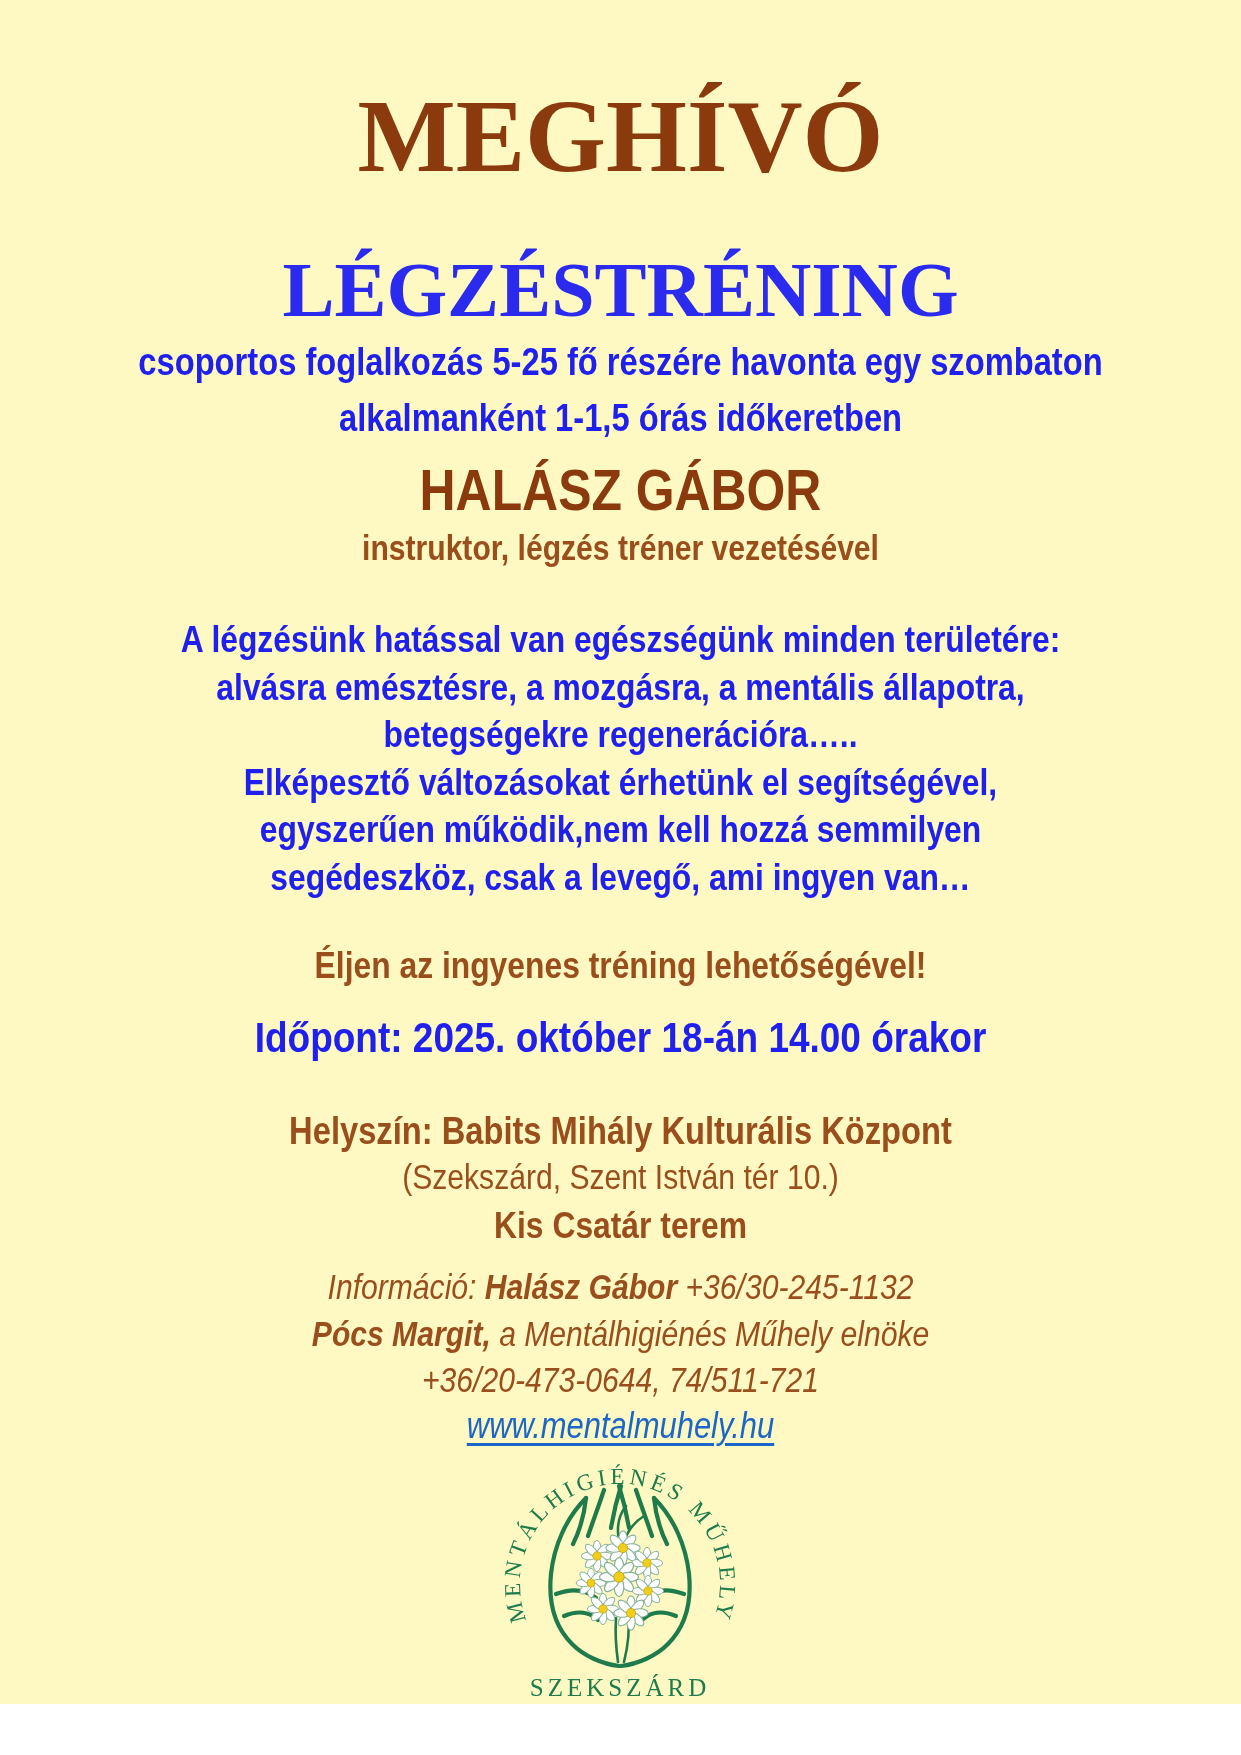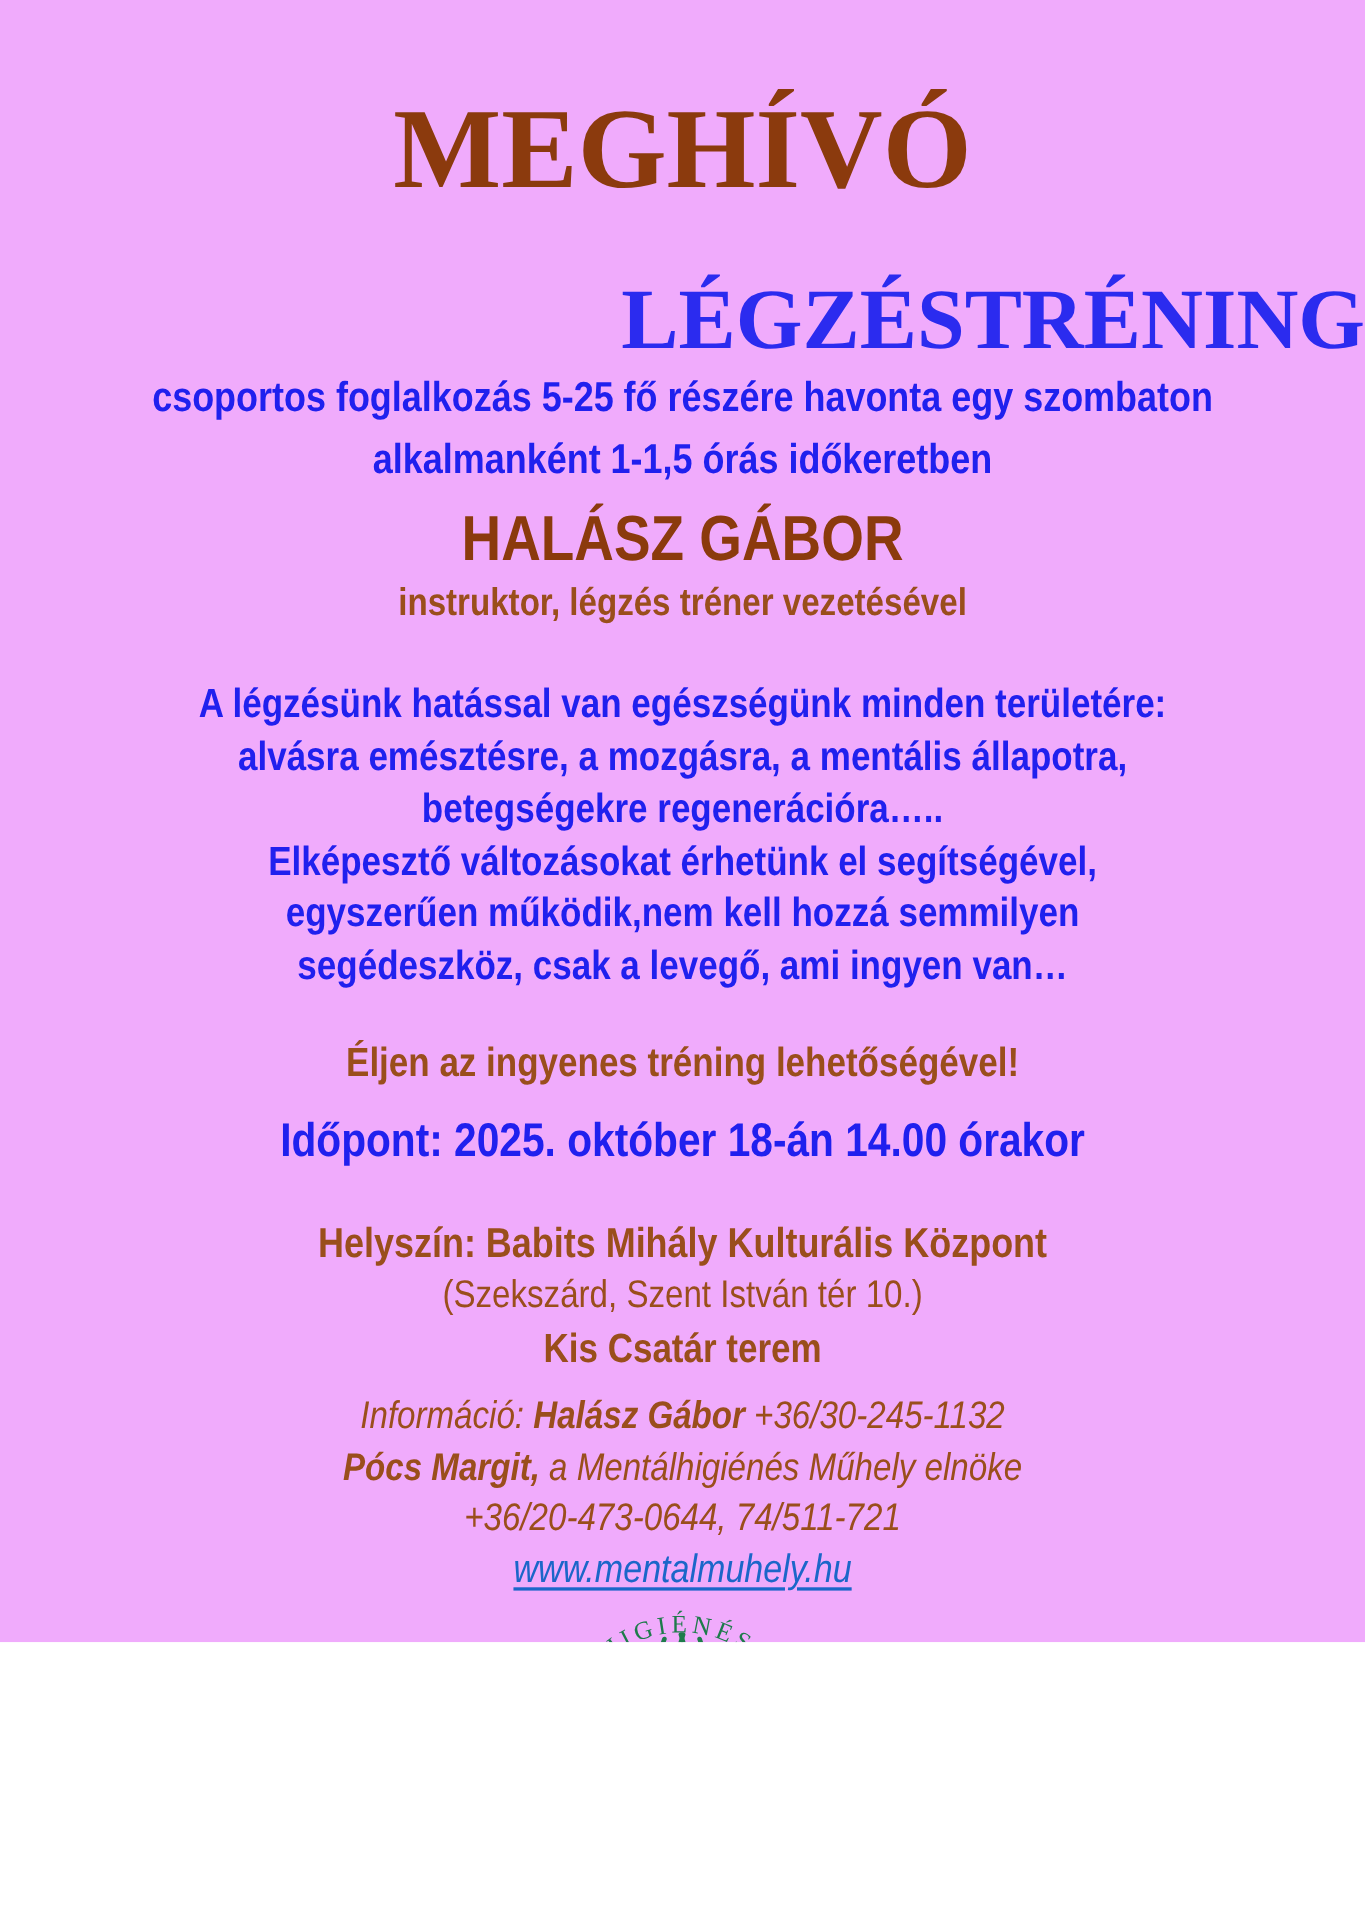--- a/index.html
+++ b/index.html
@@ -1,19 +1,19 @@
 <!DOCTYPE html>
 <html><head>
 <meta charset="utf-8">
 <style>
   html,body { margin:0; padding:0; background:#ffffff; }
   .page {
     position:relative;
-    width:1241px; height:1493px;
-    background:#f0abfc;
+    width:1241px; height:1704px;
+    background:#fef9c3;
     overflow:hidden;
     font-family:"Liberation Sans", sans-serif;
   }
   .line {
     position:absolute; left:0; right:0;
     text-align:center; white-space:nowrap;
     line-height:1.12;
   }
   .narrow { transform:scaleX(0.86); transform-origin:50% 50%; }
   .serif { font-family:"Liberation Serif", serif; font-weight:bold; }
@@ -36,21 +36,21 @@
   .arc-text  { font-size:23px; letter-spacing:4px; }
   .city-text { font-size:25px; letter-spacing:4px; }
 </style>
 </head>
 <body>
 
 <div class="page">
 
   <div class="line serif title-brown" style="top:78px; font-size:104px;">MEGHÍVÓ</div>
 
-  <div class="line serif title-blue" style="top:246px; font-size:78px;text-align:right;">LÉGZÉSTRÉNING</div>
+  <div class="line serif title-blue" style="top:246px; font-size:78px;">LÉGZÉSTRÉNING</div>
 
   <div class="line bold blue narrow" style="top:341px; font-size:38px;">csoportos foglalkozás 5-25 fő részére havonta egy szombaton</div>
   <div class="line bold blue narrow" style="top:397px; font-size:38px;">alkalmanként 1-1,5 órás időkeretben</div>
 
   <div class="line bold title-brown narrow" style="top:458px; font-size:58px;">HALÁSZ GÁBOR</div>
   <div class="line bold brown narrow" style="top:528px; font-size:35px;">instruktor, légzés tréner vezetésével</div>
 
   <div class="line bold blue narrow" style="top:619px; font-size:37px;">A légzésünk hatással van egészségünk minden területére:</div>
   <div class="line bold blue narrow" style="top:667px; font-size:37px;">alvásra emésztésre, a mozgásra, a mentális állapotra,</div>
   <div class="line bold blue narrow" style="top:714px; font-size:37px;">betegségekre regenerációra…..</div>

